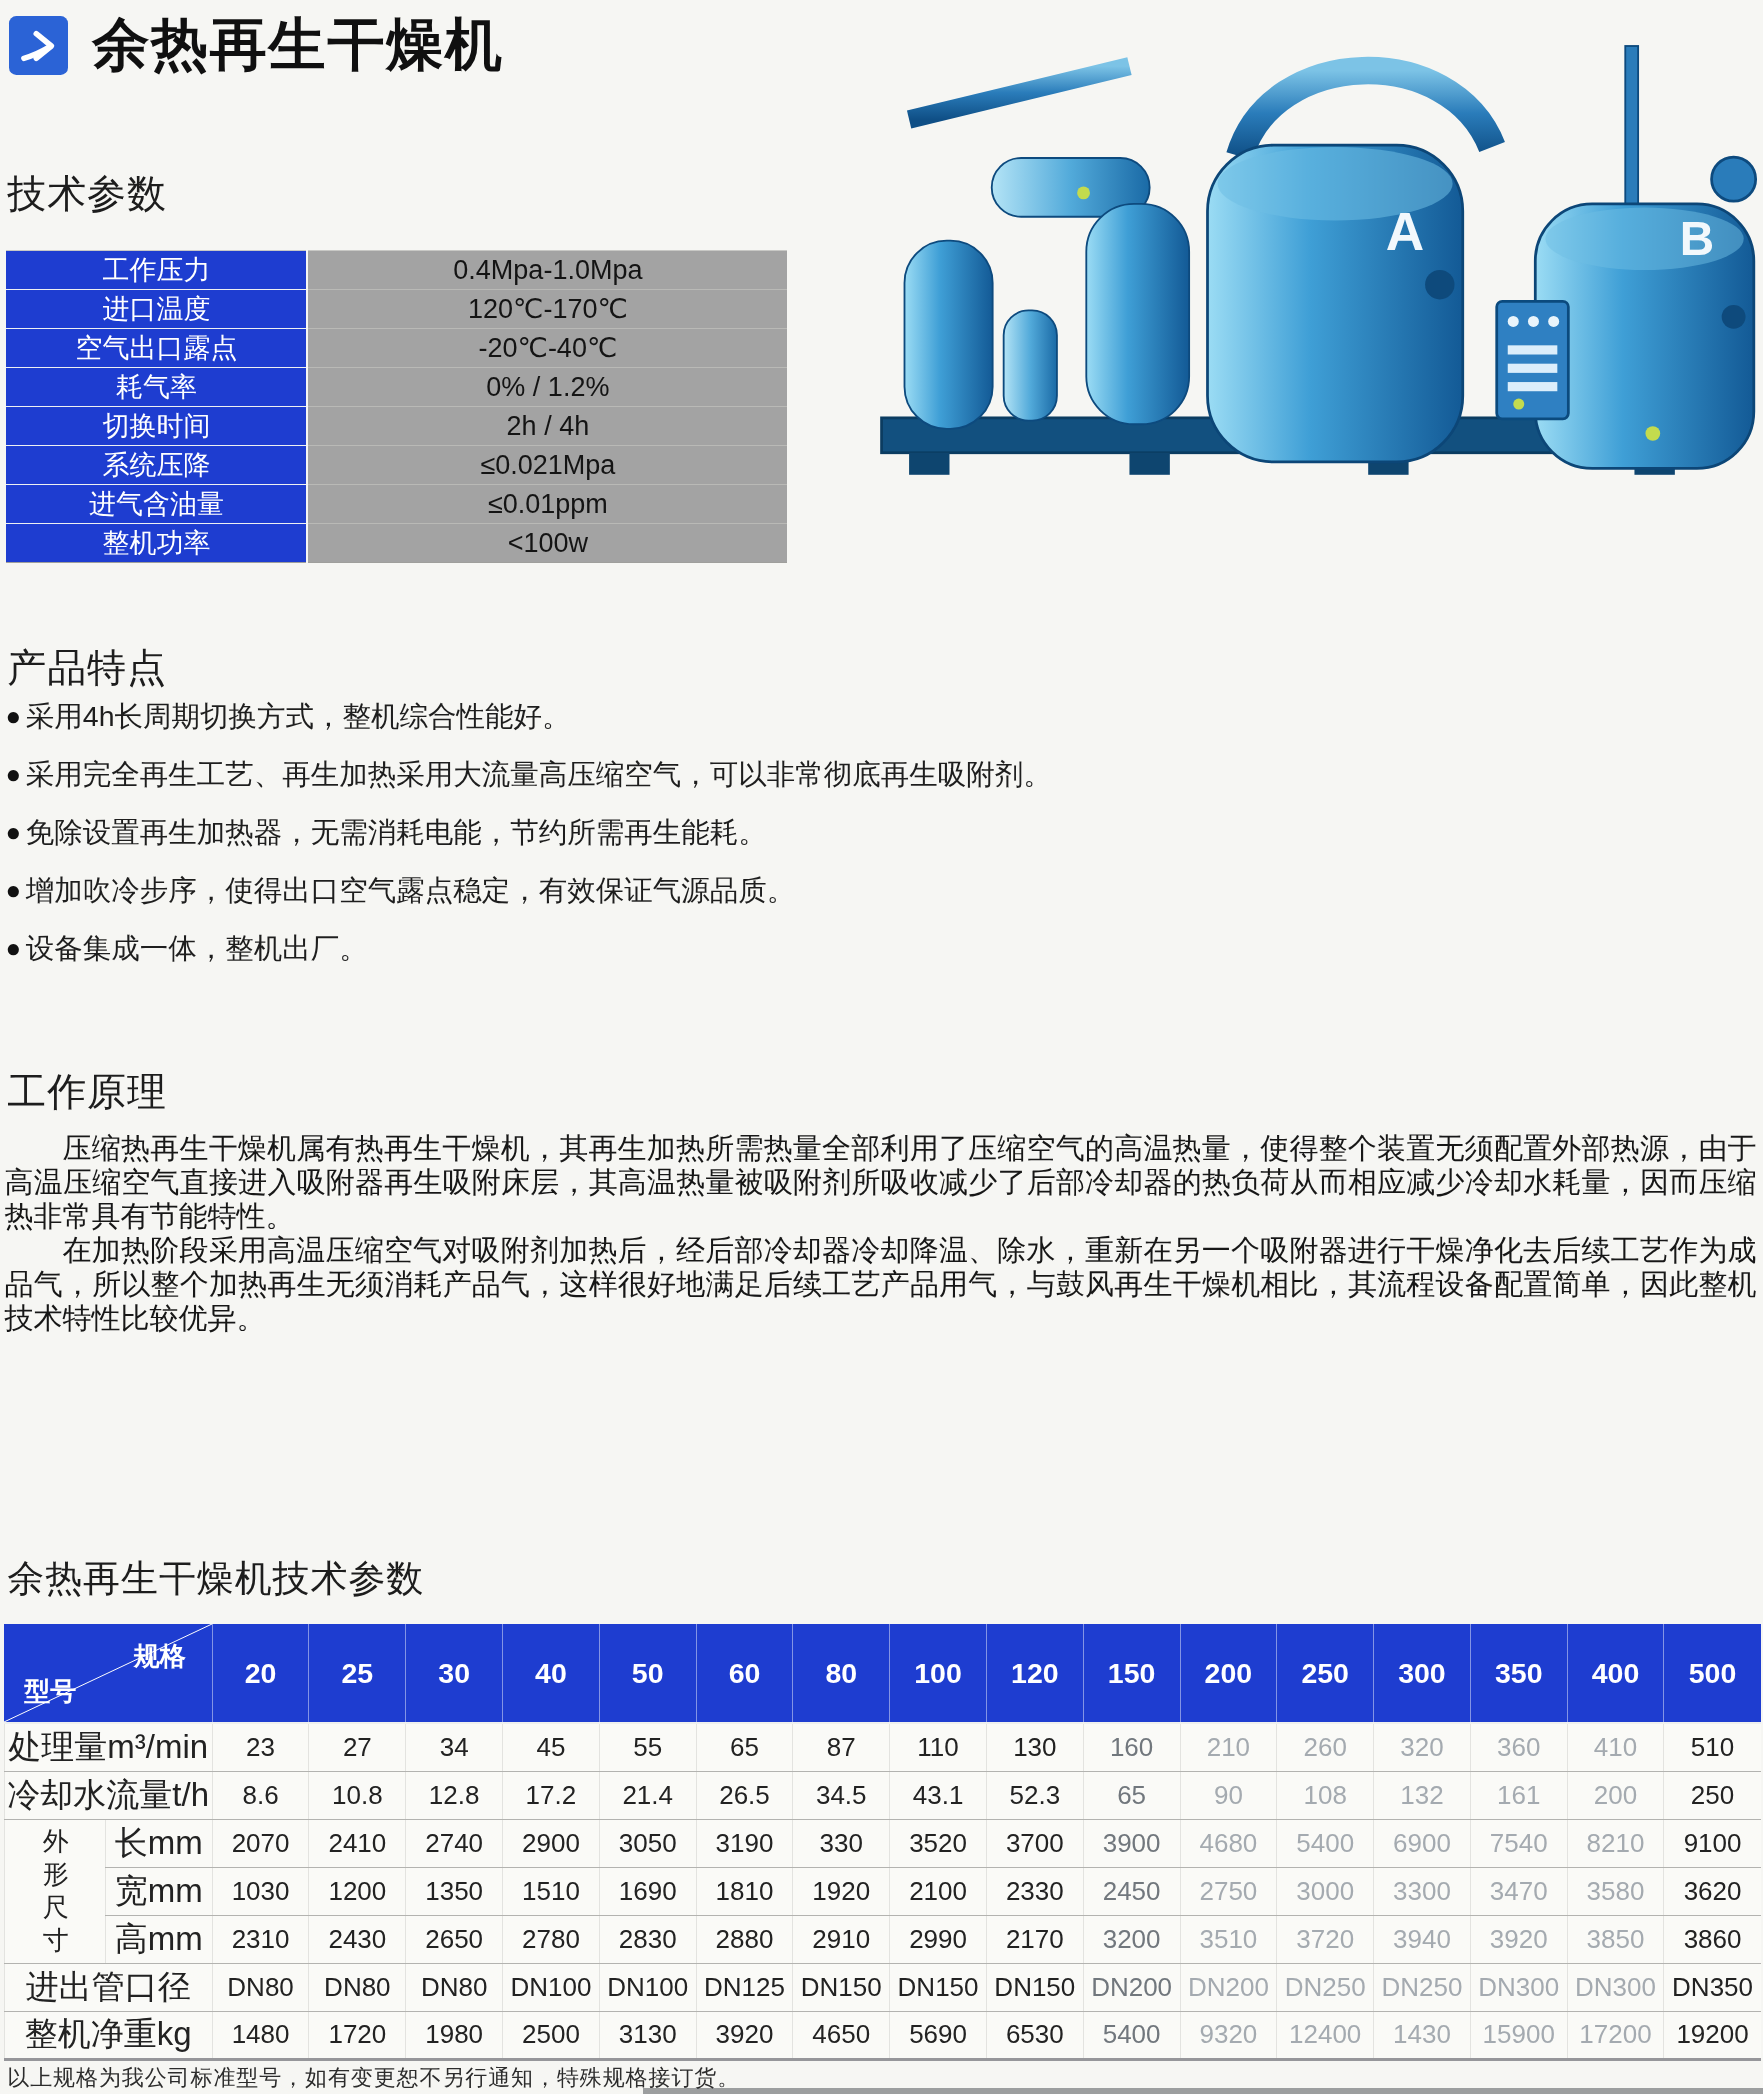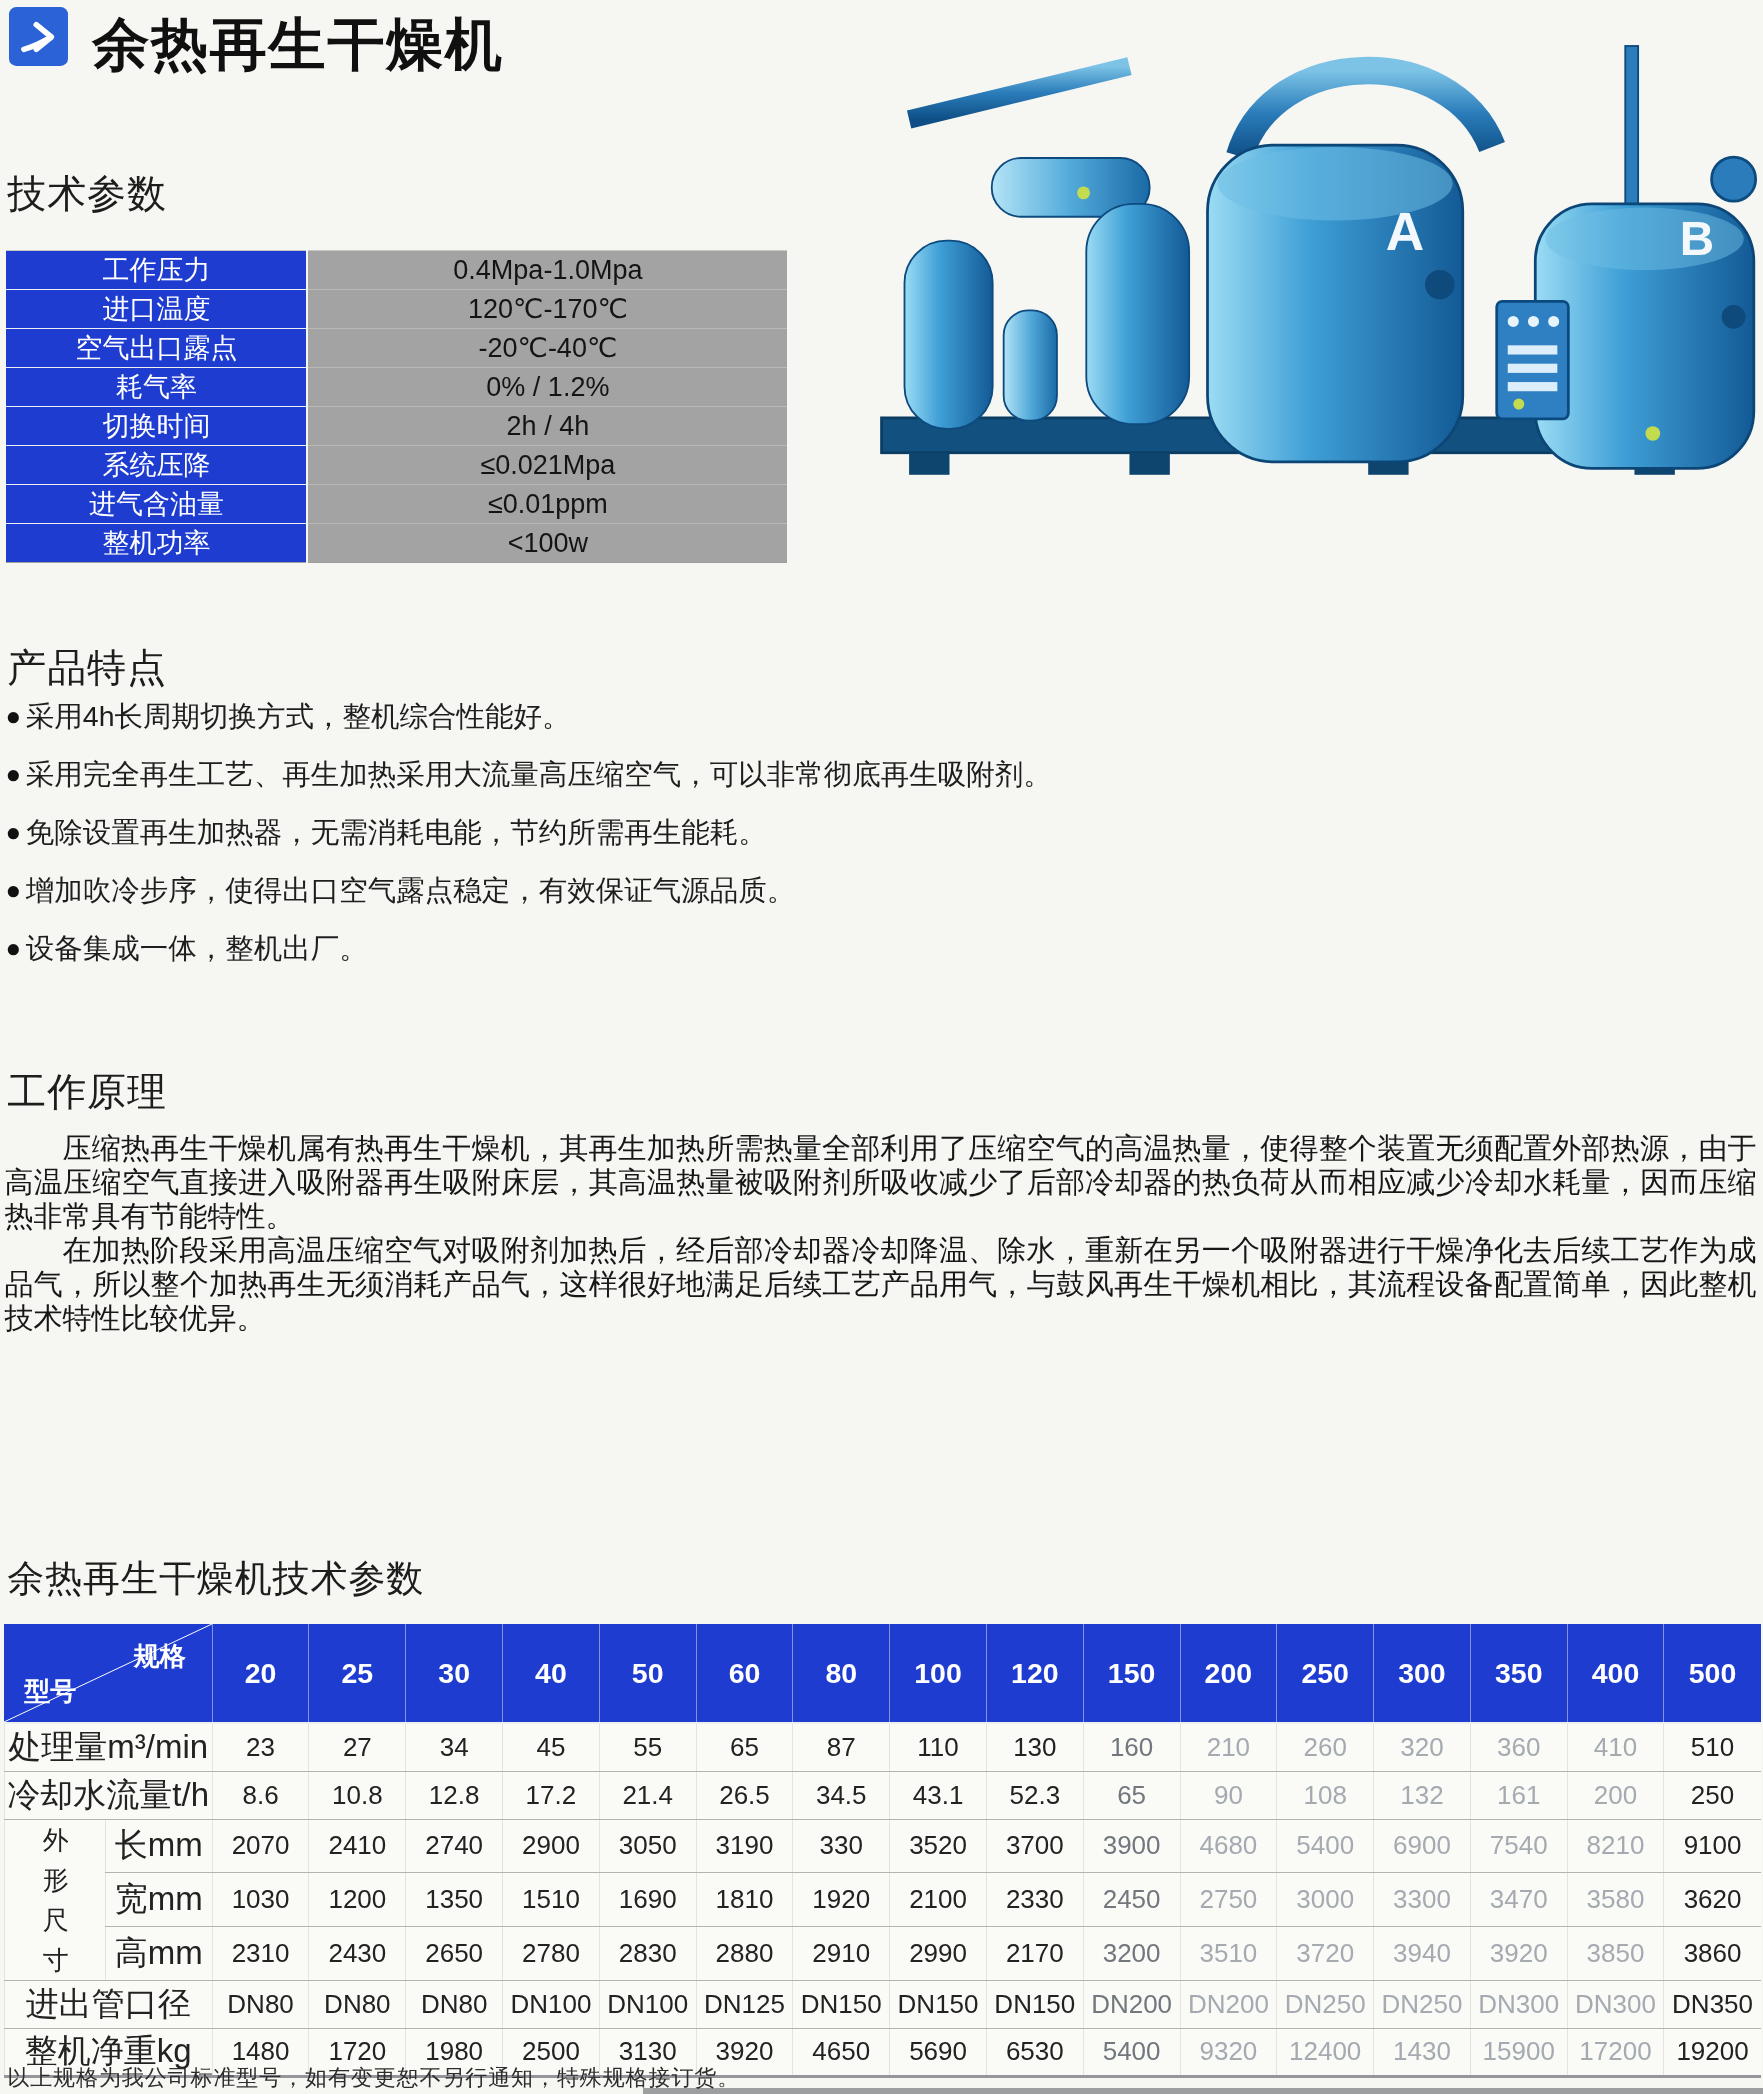--- a/index.html
+++ b/index.html
@@ -2,21 +2,21 @@
 <html style="font-size:14.7px"><head>
 <meta charset="utf-8">
 <style>
   *{margin:0;padding:0;box-sizing:border-box}
   html,body{background:#f6f6f3}
   body{width:1763px;height:2095px;position:relative;overflow:hidden;
        font-family:"Liberation Sans","DejaVu Sans",sans-serif;color:#1b1b1b}
   .abs{position:absolute}
 
   
-  #header{left:9.2px;top:7.3px;display:flex;align-items:flex-start;gap:24px}
+  #header{left:9.2px;top:7.3px;display:flex;align-items:center;gap:24px}
   #hicon{width:59px;height:59px;background:#2b63d6;border-radius:7.3px;flex:0 0 auto;
          display:flex;align-items:center;justify-content:center}
   #title{font-size:57px;font-weight:700;color:#101010;letter-spacing:1.8px}
 
   .h2{font-size:39px;font-weight:500;color:#1d1d1d;letter-spacing:0.9px}
 
   
   #ptable{left:6.4px;top:250px;width:781px;border-collapse:collapse;
           border-top:0.9px solid #c8c8c5;border-bottom:1.8px solid #9f9f9c}
   #ptable td{height:39px;text-align:center;vertical-align:middle;font-size:27px}
@@ -44,21 +44,21 @@
   #stable thead th{height:99px;background:#1e3dd0;color:#fff;font-size:28.5px;font-weight:700;
           border-left:0.9px solid rgba(255,255,255,.45);border-bottom:2.8px solid #eef0ee;
           text-align:center;vertical-align:middle}
   #stable thead th.corner{position:relative;border-left:none;
           background:linear-gradient(to bottom right,
             #1e3dd0 calc(50% - 0.9px), rgba(255,255,255,.9) 50%, #1e3dd0 calc(50% + 0.9px))}
   .ctop{position:absolute;top:14.7px;right:26px;font-size:26px;font-weight:700}
   .cbot{position:absolute;bottom:13px;left:20px;font-size:26px;font-weight:700}
   #stable tbody td{height:48px;background:#fafaf7;text-align:center;vertical-align:middle;
           font-size:26px;color:#222;border-bottom:0.9px solid #b3b3b0;border-left:0.9px solid #e3e3e0}
-  #stable tbody td.gcell{font-size:26px;line-height:40px;padding:0 38px}
+  #stable tbody td.gcell{font-size:26px;line-height:33px;padding:0 38px}
   #stable tbody td.slabel,#stable tbody td.rlabel{font-size:33px}
   #stable tbody td.fade1{color:#71777d}
   #stable tbody td.fade{color:#a4aab0}
 
   #footnote{left:7.3px;top:2063px;font-size:22px;color:#2c2c2c;letter-spacing:0.9px}
   #bottomstrip{left:643px;top:2088px;width:1120px;height:5.5px;background:#41464b;opacity:.5}
 </style>
 </head>
 <body>
 

